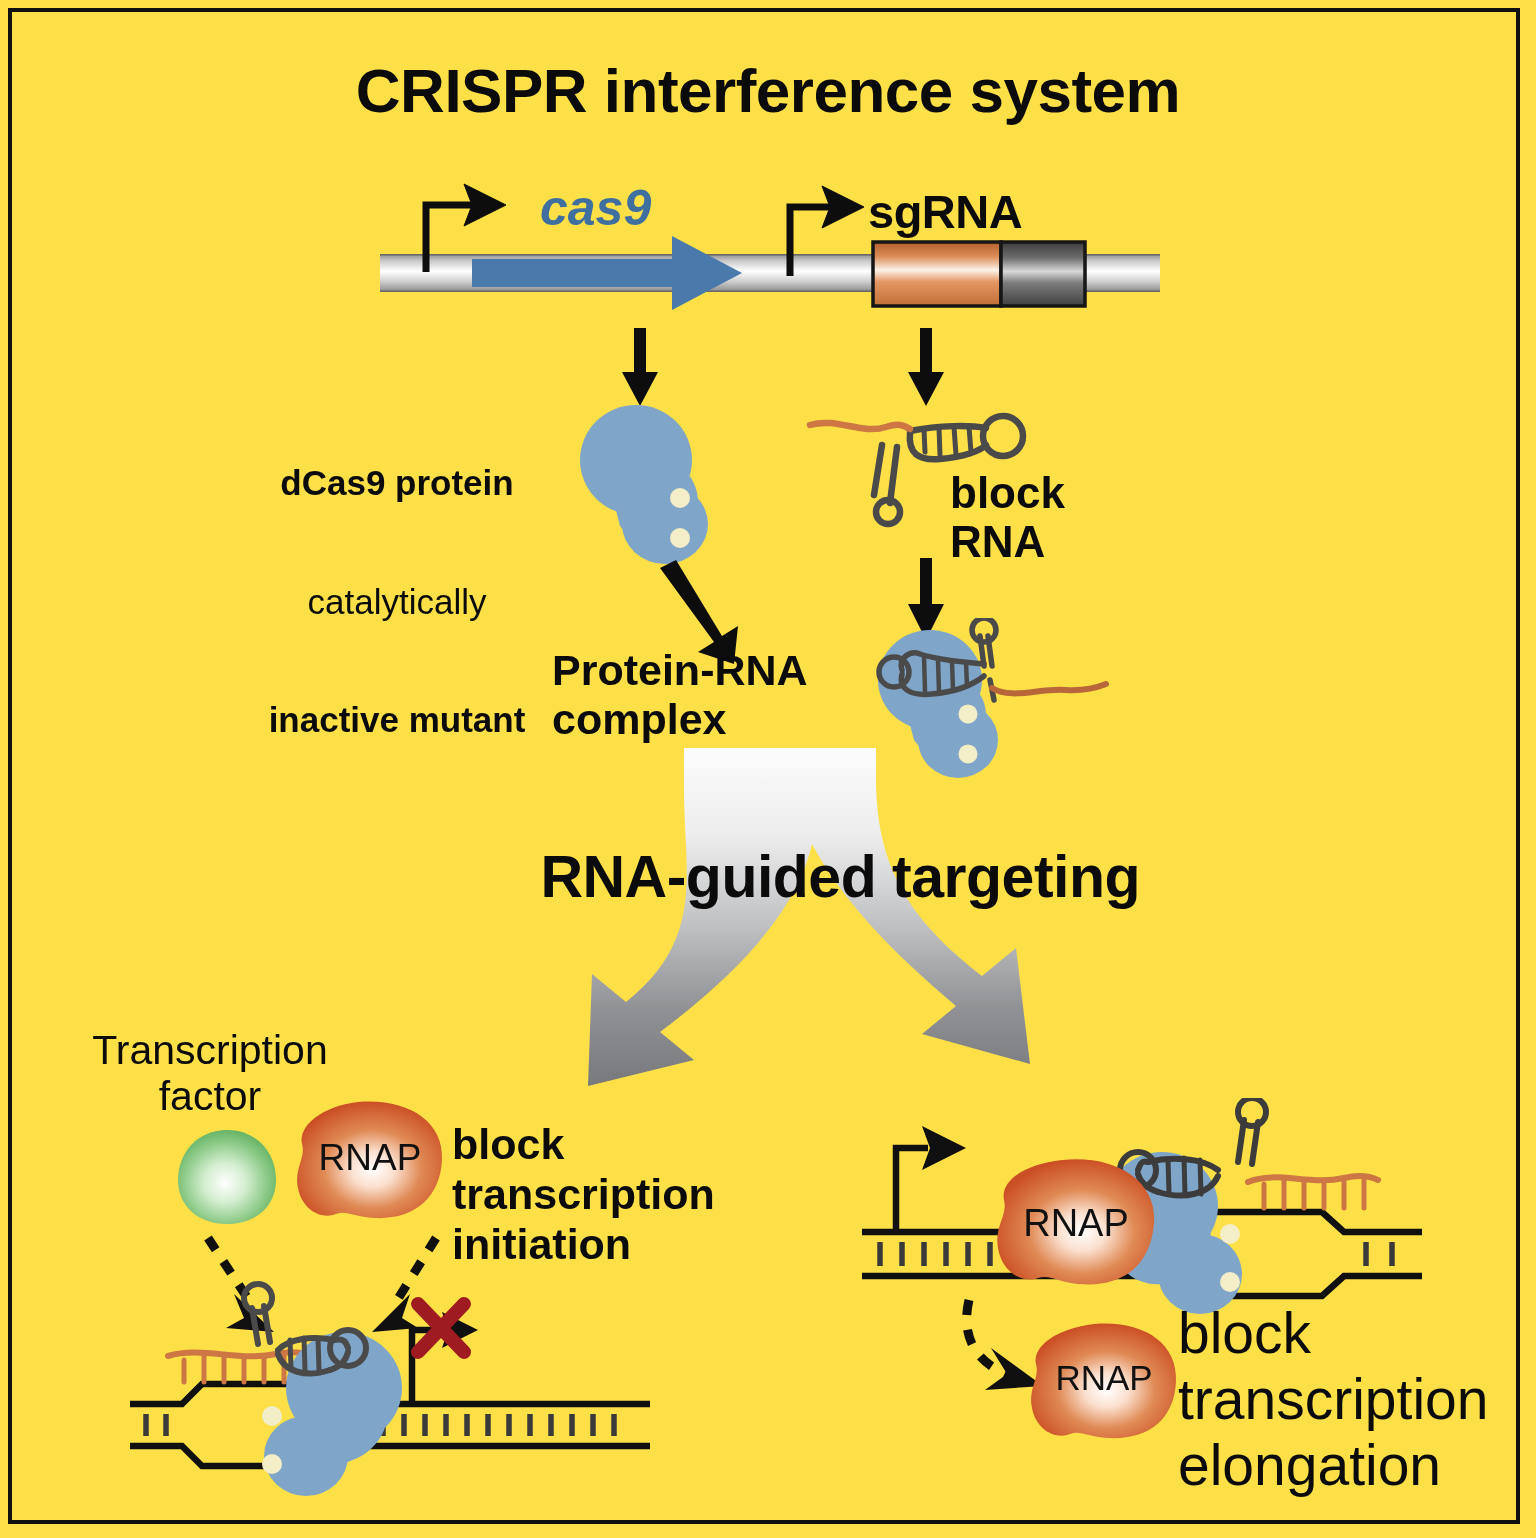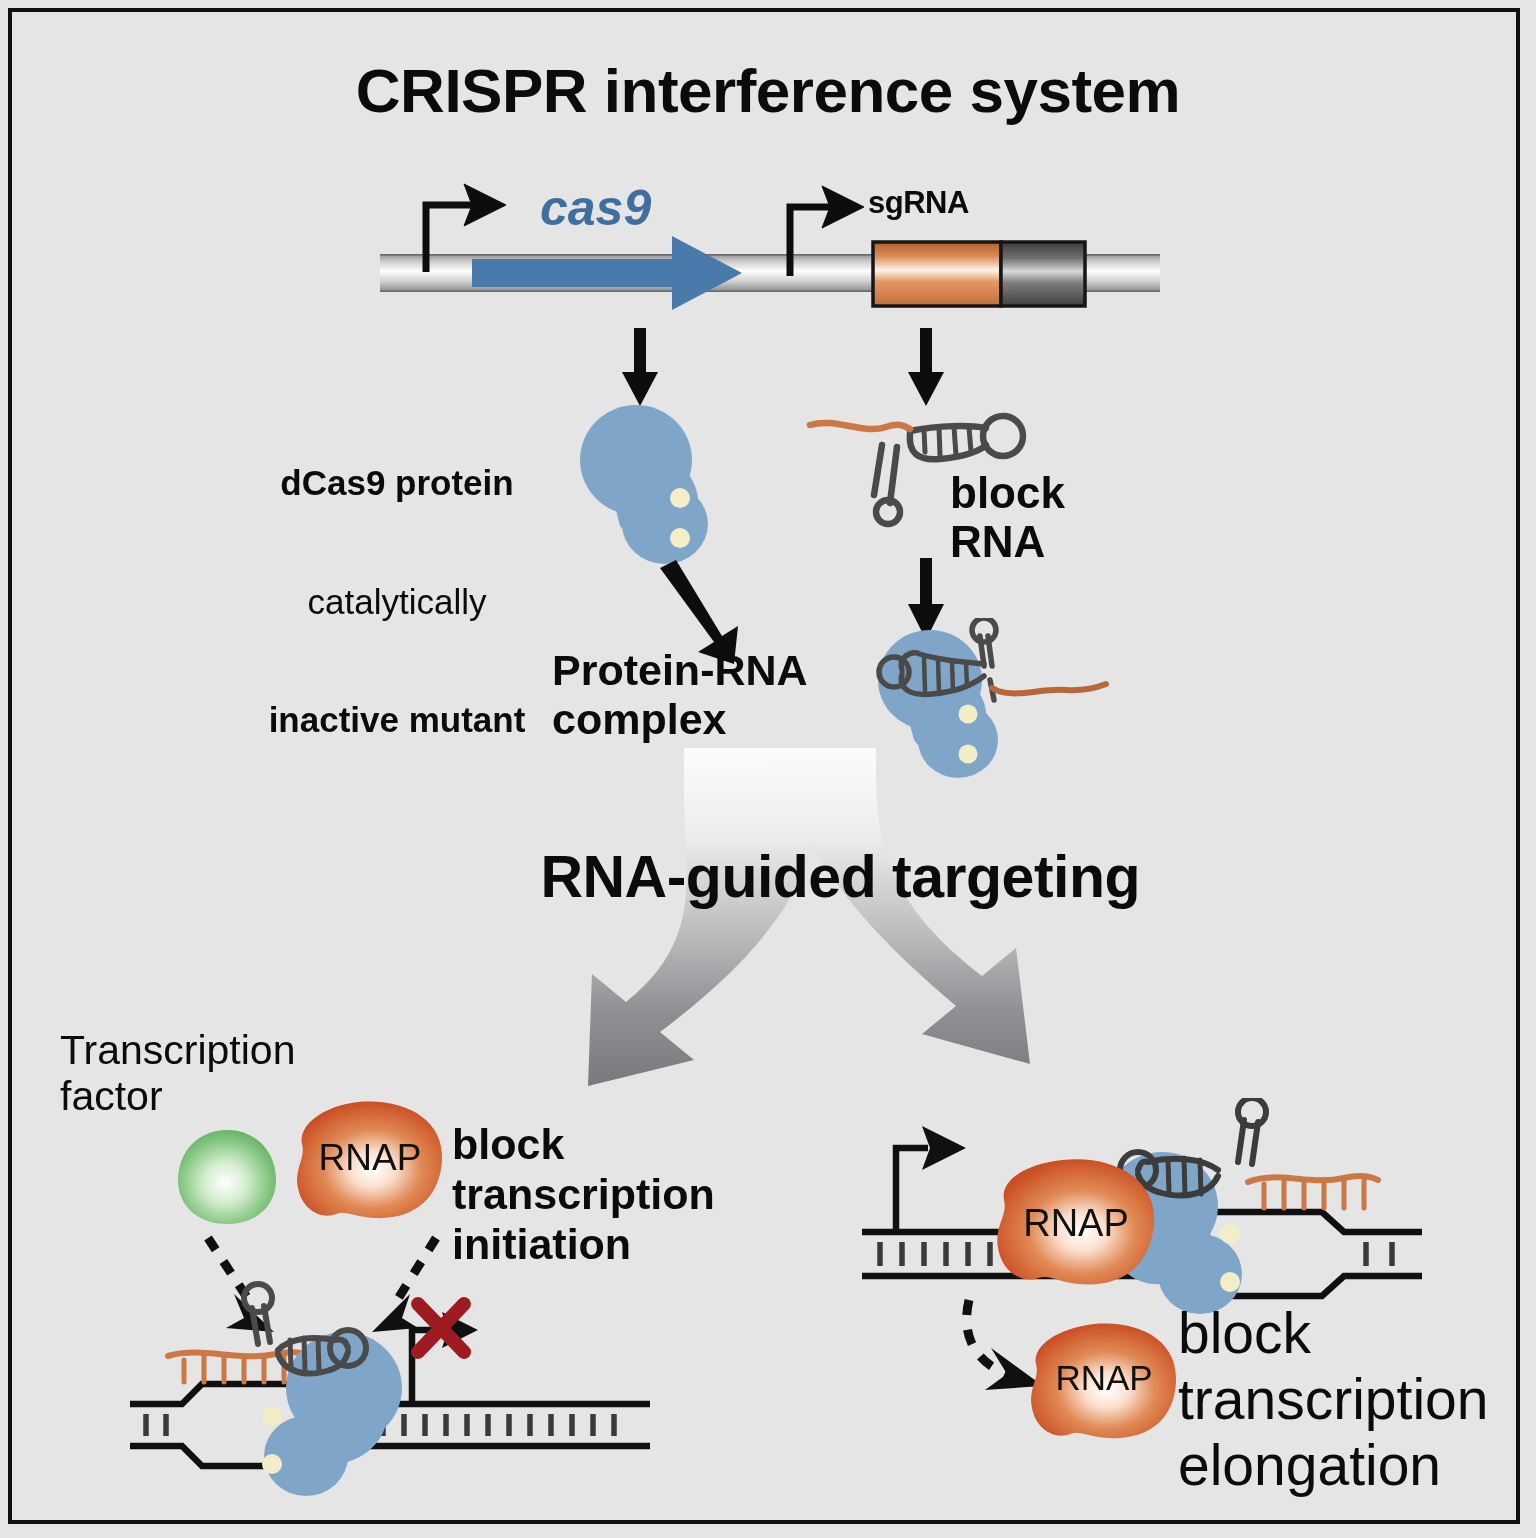--- a/index.html
+++ b/index.html
@@ -5,21 +5,21 @@
 <style>
   html,body{margin:0;padding:0;background:#ffffff;}
   body{
     font-family:"Liberation Sans","DejaVu Sans",sans-serif;
     -webkit-font-smoothing:antialiased;
   }
   #figure{
     position:relative;
     width:1536px;
     height:1538px;
-    background:#e5e5e5;
+    background:#fde047;
     overflow:hidden;
   }
   #frame{
     position:absolute;
     left:8px; top:8px;
     width:1512px; height:1516px;
     border:4px solid #101010;
     box-sizing:border-box;
     pointer-events:none;
   }
@@ -42,21 +42,21 @@
 
   
   #cas9-label{
     left:540px; top:180px;
     font-size:50px; font-weight:bold; font-style:italic;
     color:#3f6f9f;
     letter-spacing:0px;
   }
   #sgrna-label{
     left:868px; top:185px;
-    font-size:31px; font-weight:bold;
+    font-size:47px; font-weight:bold;
     letter-spacing:-0.5px;
   }
   #dcas9-label{
     left:232px; top:384px;
     width:330px;
     font-size:35px;
     text-align:center;
   }
   #dcas9-label .l1{font-weight:bold; display:block;}
   #dcas9-label .l2{font-weight:normal; display:block;}
@@ -75,21 +75,21 @@
     line-height:1.14;
   }
   #rgt-label{
     left:0; top:844px; width:1140px;
     text-align:right;
     font-size:59px; font-weight:bold;
     letter-spacing:-0.5px;
   }
   #tf-label{
     left:60px; top:1028px; width:300px;
-    text-align:left;
+    text-align:center;
     font-size:41px; font-weight:normal;
     line-height:1.12;
   }
   #block-init-label{
     left:452px; top:1120px;
     font-size:43px; font-weight:bold;
     line-height:1.16;
   }
   #block-elong-label{
     left:1178px; top:1300px;

